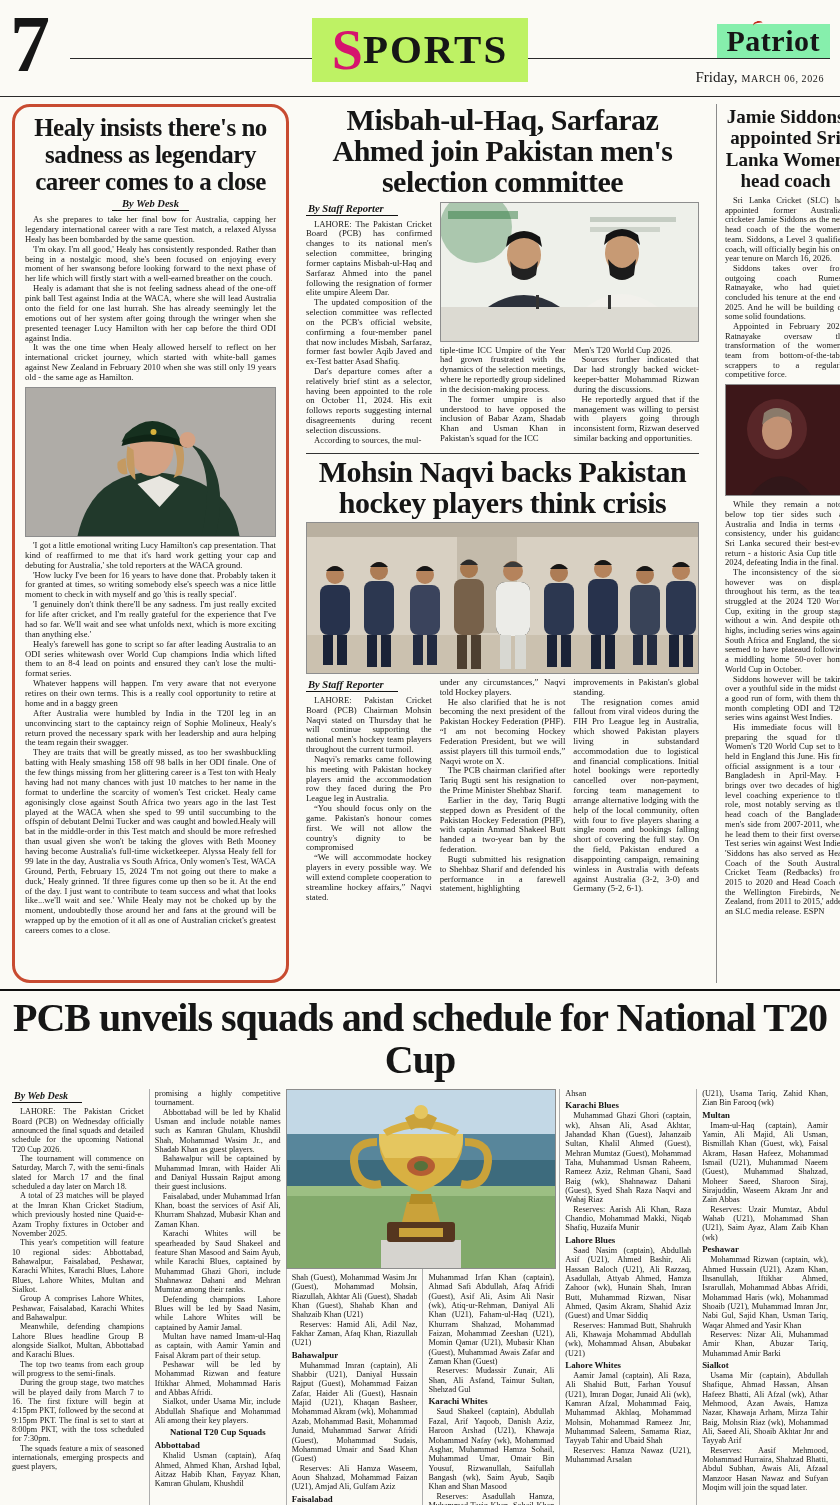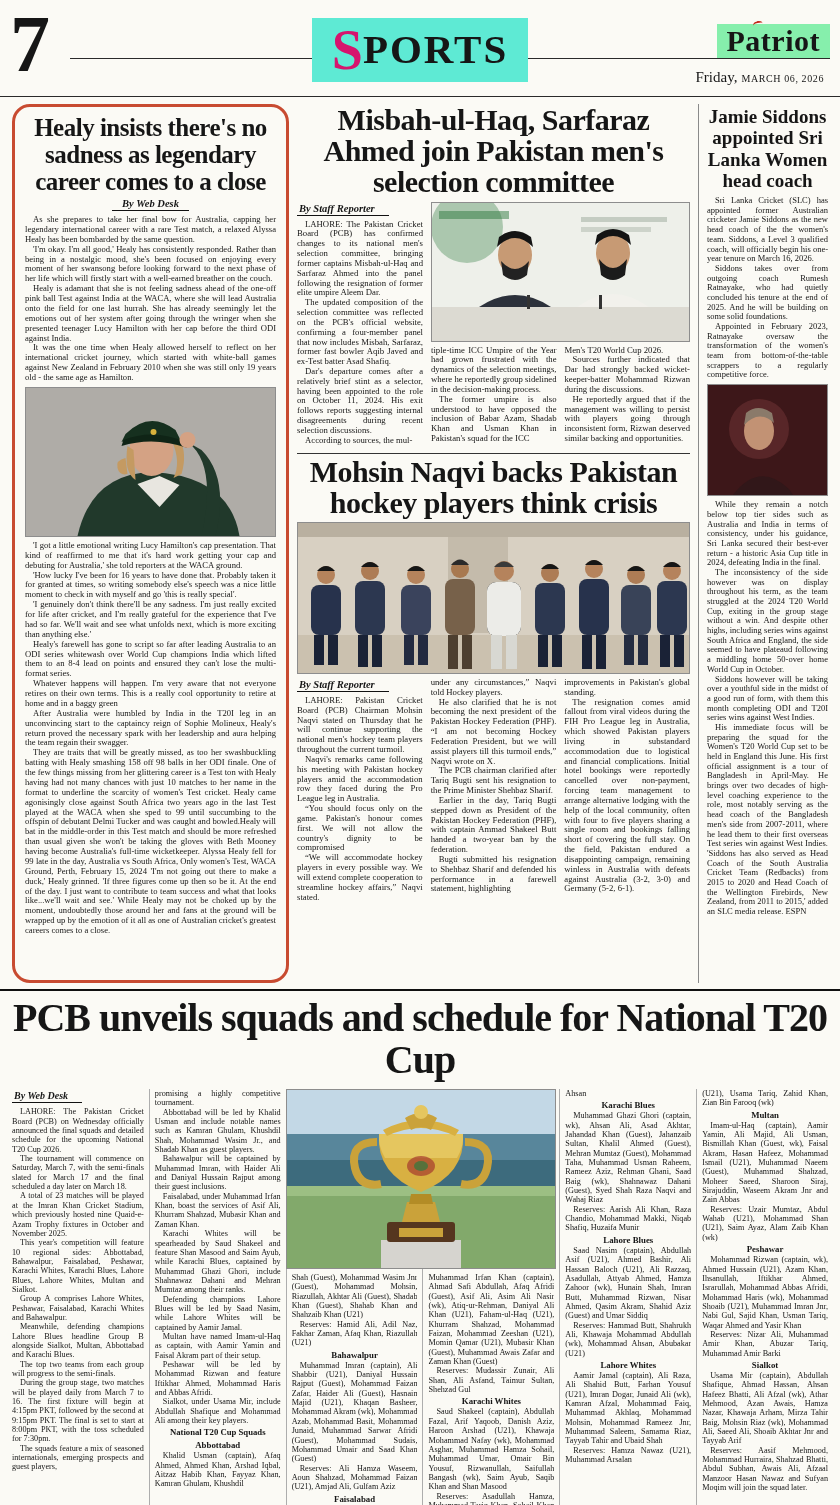--- a/index.html
+++ b/index.html
@@ -3,43 +3,43 @@
 <meta charset="utf-8">
 <style>
   html,body{margin:0;padding:0;background:#6e6e6e;}
   .page{width:840px;height:1505px;background:#fbfaf5;box-sizing:border-box;overflow:hidden;
         font-family:"Liberation Serif","DejaVu Serif",serif;color:#161616;position:relative;}
   
   .masthead{position:relative;height:96px;border-bottom:1px solid #2a2a2a;}
   .pageno{position:absolute;left:10px;top:4px;font-size:80px;line-height:1;font-weight:bold;}
   .mast-rule{position:absolute;left:70px;right:10px;top:58px;height:1px;background:#2a2a2a;}
   .section-title{position:absolute;left:0;right:0;top:18px;text-align:center;}
-  .section-inner{display:inline-block;background:#5eead4;padding:0 20px;}
+  .section-inner{display:inline-block;background:#bef264;padding:0 20px;}
   .s-init{color:#d6146e;font-size:56px;font-weight:bold;vertical-align:-6px;}
   .s-rest{font-size:41px;font-weight:bold;letter-spacing:2px;}
   .brand{position:absolute;right:10px;top:24px;background:#86efac;padding:0 10px;}
   .brand-name{font-size:30px;font-weight:bold;letter-spacing:0.5px;}
   .brand-accent{position:absolute;left:36px;top:-3px;width:10px;height:5px;
                 border-top:2px solid #c42a1c;border-radius:50%;transform:rotate(-14deg);}
   .issue-date{position:absolute;right:16px;top:68px;text-align:right;white-space:nowrap;}
   .day{font-size:15px;}
   .date-rest{font-size:10px;letter-spacing:0.6px;}
   
   .blk{text-align:justify;}
   .blk.para{text-indent:8px;}
   .blk.cont{text-indent:0;}
-  .blk.head{font-weight:bold;text-align:center;margin:2px 0 1px;text-indent:0;}
+  .blk.head{font-weight:bold;text-align:left;margin:2px 0 1px;text-indent:0;}
   .blk.headc{font-weight:bold;text-align:center;margin:3px 0 1px;font-size:1.06em;text-indent:0;}
   .byline{display:table;margin:2px auto 4px;font-size:10.5px;font-weight:bold;font-style:italic;
           border-bottom:1.5px solid #111;padding:0 10px 1px;white-space:nowrap;}
   .byline.left{margin:1px 0 4px;padding:0 14px 1px 2px;}
   .photo{border:1px solid #8d8d8d;margin:4px 0;overflow:hidden;background:#cfcfcf;}
   .photo svg{display:block;width:100%;height:100%;}
   
-  .top-grid{display:grid;grid-template-columns:277px 393px 130px;gap:8px;
+  .top-grid{display:grid;grid-template-columns:277px 393px 130px;gap:17px;
             padding:7px 12px 6px;height:892px;box-sizing:border-box;overflow:hidden;}
   .healy{border:3px solid #c84b31;border-radius:18px;padding:5px 10px;overflow:hidden;}
   .h-healy{font-size:25px;line-height:1.08;text-align:center;margin:2px 0 3px;font-weight:bold;letter-spacing:-0.5px;}
   .healy .blk{font-size:8.6px;line-height:1.15;}
   .healy-photo{height:148px;}
   .center{overflow:hidden;}
   .h-big{font-size:30px;line-height:1.04;text-align:center;margin:0 0 4px;font-weight:bold;letter-spacing:-0.5px;}
   .misbah-grid{display:grid;grid-template-columns:126px 1fr;gap:8px;}
   .misbah-grid .blk,.naqvi-cols .blk{font-size:8.7px;line-height:1.13;}
   .misbah-photo{height:138px;margin-top:0;}

